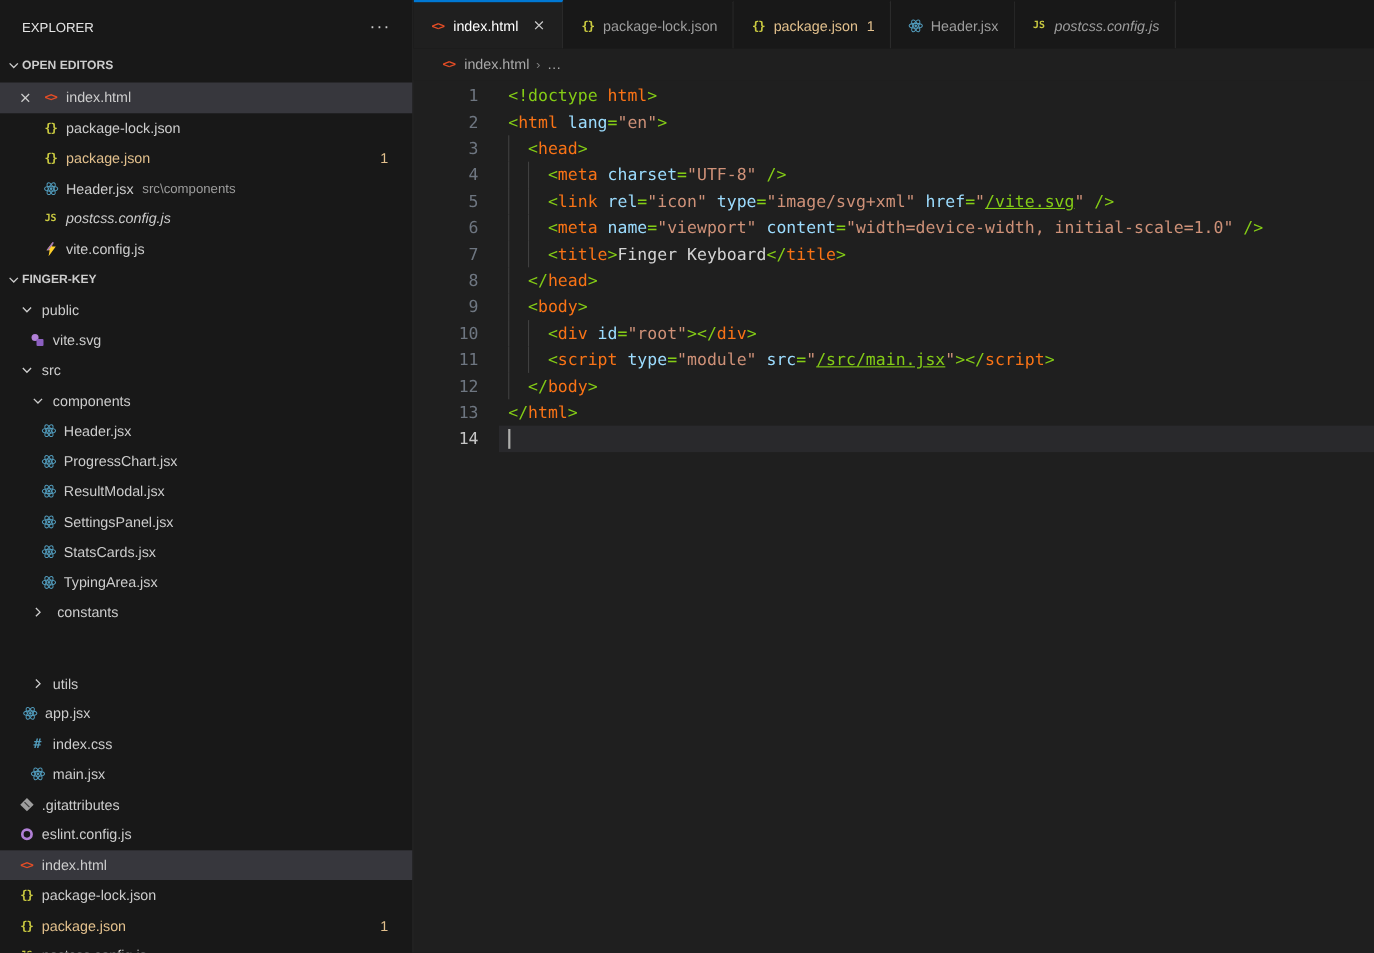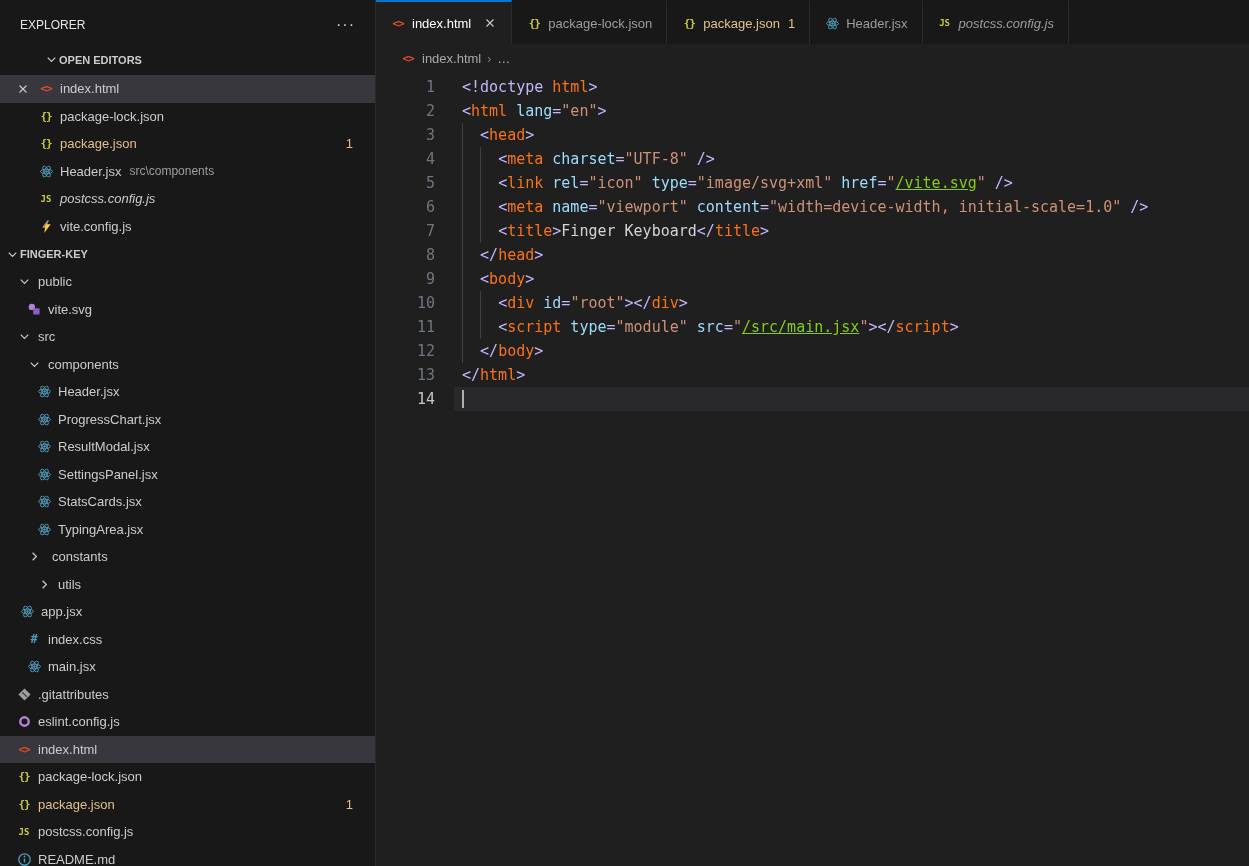--- a/index.html
+++ b/index.html
@@ -8,21 +8,21 @@
     -webkit-user-select:none; user-select:none; }
 
   
   #sidebar { position:absolute; left:0; top:0; width:376px; height:866px;
     background:#181818; border-right:1px solid #2b2b2b; overflow:hidden; }
   .sb-titlebar { height:44px; display:flex; align-items:center; padding:6px 20px 0 20px; }
   .sb-title { font-size:12px; color:#e5e5e5; }
   .sb-actions { margin-left:auto; font-size:16px; letter-spacing:1px; color:#cccccc; line-height:10px; }
   .sec-header { display:flex; align-items:center; padding-left:4px; font-weight:700;
     font-size:11px; color:#cccccc; }
-  #oe-header { height:31px;margin-left:39px; }
+  #oe-header { height:31px; }
   #fk-header { height:28px; }
   .sec-header .chev { width:16px; height:16px; display:flex; align-items:center; justify-content:center; }
   .row { height:27.5px; display:flex; align-items:center; font-size:13px; color:#cccccc;
     white-space:nowrap; position:relative; }
   .row.selected { background:#37373d; }
   .row .fico { width:16px; height:16px; display:flex; align-items:center; justify-content:center;
     flex:0 0 16px; margin-right:6px; }
   .row .chevbox { width:16px; height:16px; display:flex; align-items:center; justify-content:center;
     flex:0 0 16px; }
   .row .lbl { color:#cccccc; }
@@ -56,21 +56,21 @@
   #breadcrumb .bc-sep { margin:0 6px; color:#808080; font-size:12px; }
 
   #code { position:relative; padding-top:2px;
     font-family:"DejaVu Sans Mono","Liberation Mono",monospace; font-size:15px; }
   .line { position:relative; height:24px; line-height:24px; white-space:pre; padding-left:86px; }
   .line.cur { background:linear-gradient(to right, transparent 78px, #29292c 78px); }
   .lnum { position:absolute; left:0; top:0; width:59px; text-align:right; color:#6e7681; }
   .line.cur .lnum { color:#c6c6c6; }
   .guide { position:absolute; top:0; bottom:0; width:1px; background:#404040; }
   .cursor { position:absolute; left:86px; top:3px; width:2px; height:18px; background:#aeafad; }
-  .tok-pu { color:#c4b5fd; } .tok-tg { color:#f97316; } .tok-at { color:#9cdcfe; }
+  .tok-pu { color:#84cc16; } .tok-tg { color:#f97316; } .tok-at { color:#9cdcfe; }
   .tok-st { color:#ce9178; } .tok-tx { color:#d4d4d4; }
   .tok-ln { color:#84cc16; text-decoration:underline; }
 </style>
 </head>
 <body>
 
 <div id="sidebar">
   <div class="sb-titlebar">
     <span class="sb-title">EXPLORER</span>
     <span class="sb-actions">···</span>
@@ -264,21 +264,21 @@
         <span class="lbl">TypingArea.jsx</span>
       </div>
       <div class="row" style="padding-left: 26px;">
         <span class="chevbox">
           <svg viewBox="0 0 16 16" width="15" height="15">
             <path d="M6 4l4 4-4 4" fill="none" stroke="#cccccc" stroke-width="1.3"></path>
           </svg>
         </span>
         <span class="lbl" style="margin-left:10px">constants</span>
       </div>
-      <div class="row" style="padding-left: 36px;">
+      <div class="row" style="padding-left: 26px; margin-top: 37px;">
         <span class="chevbox">
           <svg viewBox="0 0 16 16" width="15" height="15">
             <path d="M6 4l4 4-4 4" fill="none" stroke="#cccccc" stroke-width="1.3"></path>
           </svg>
         </span>
         <span class="lbl" style="margin-left:6px">utils</span>
       </div>
       <div class="row" style="padding-left: 19px;">
         <span class="fico">
           <svg viewBox="0 0 16 16" width="15" height="15">

